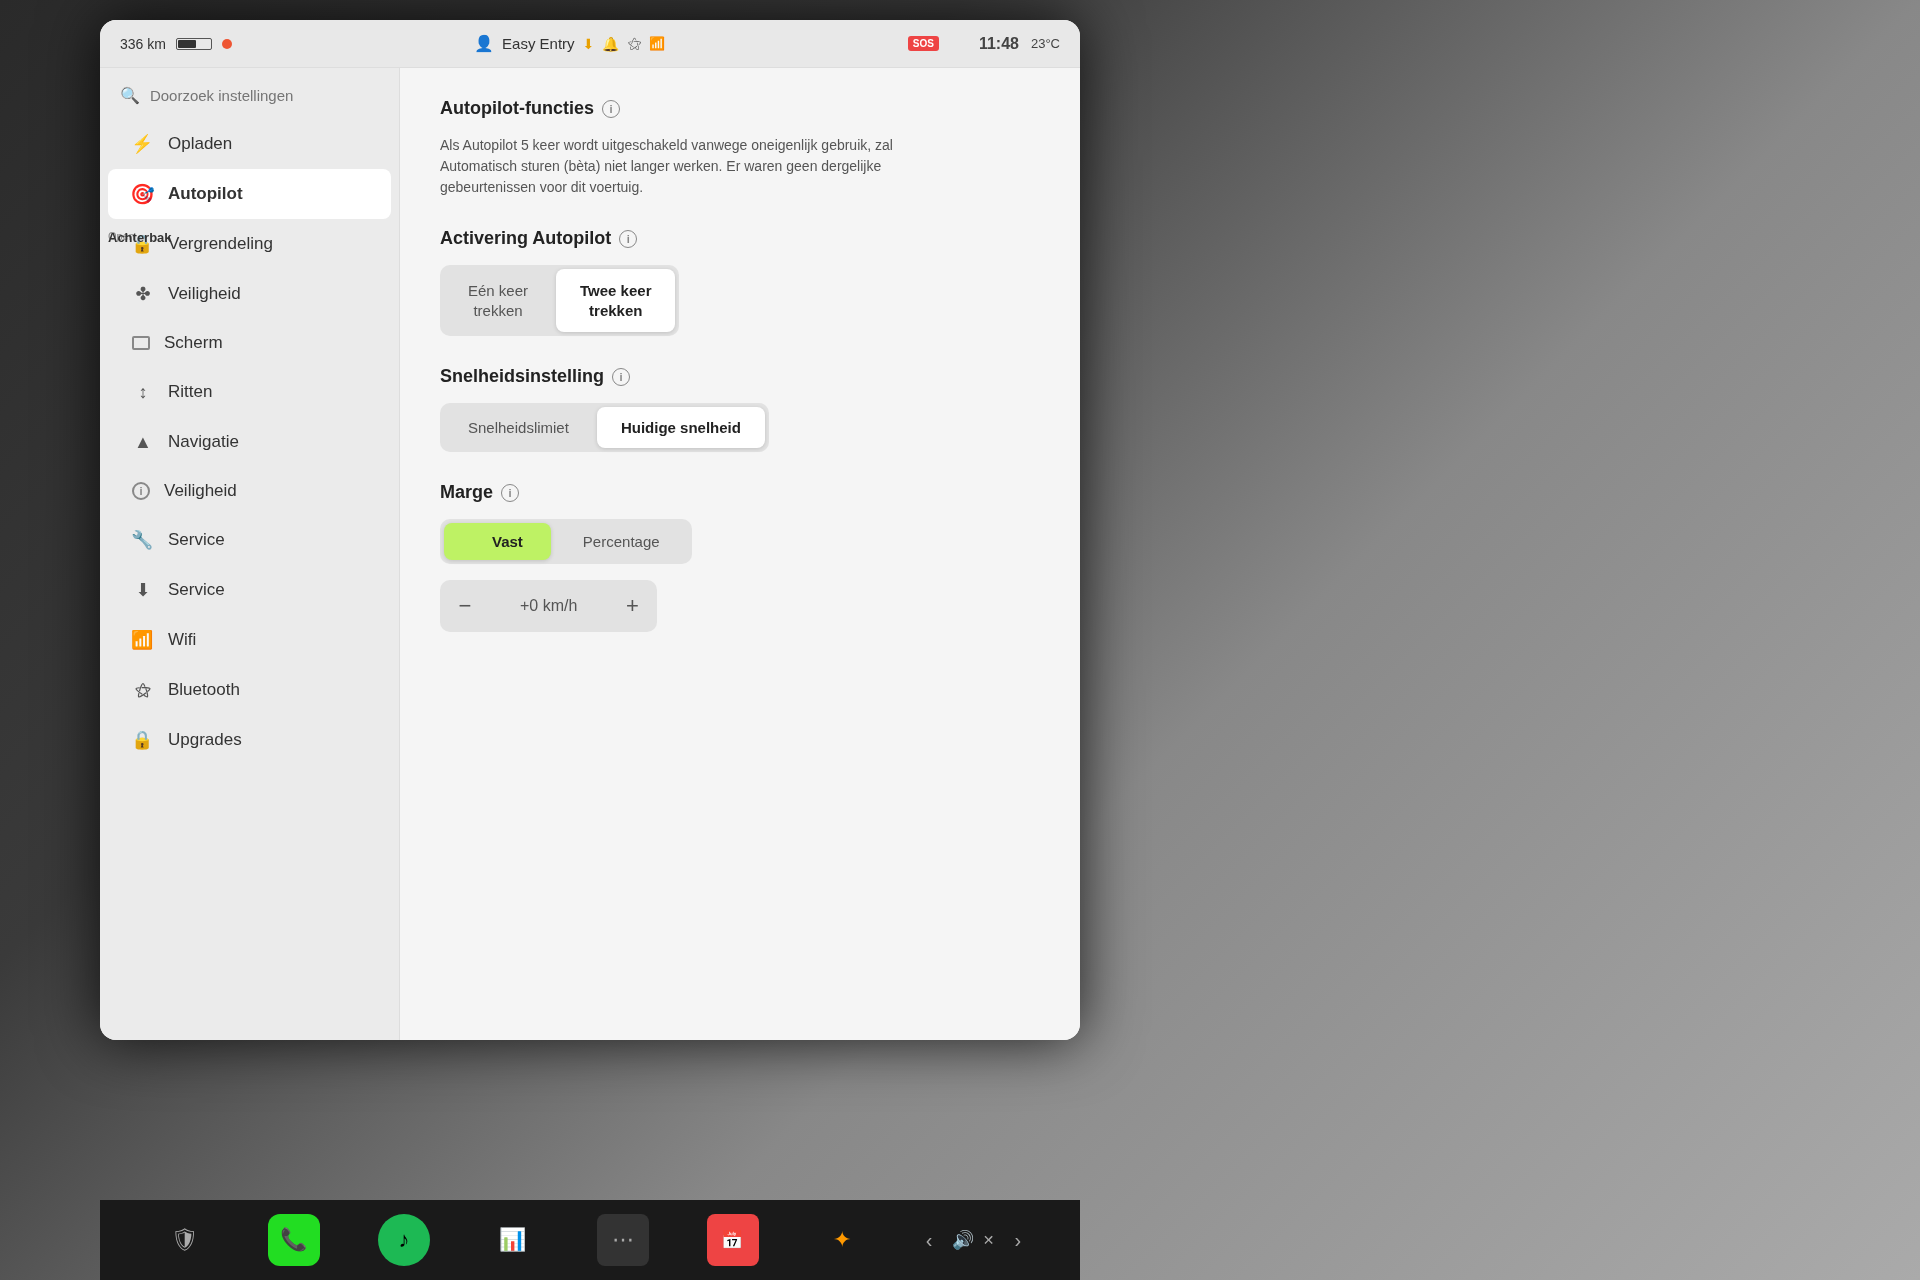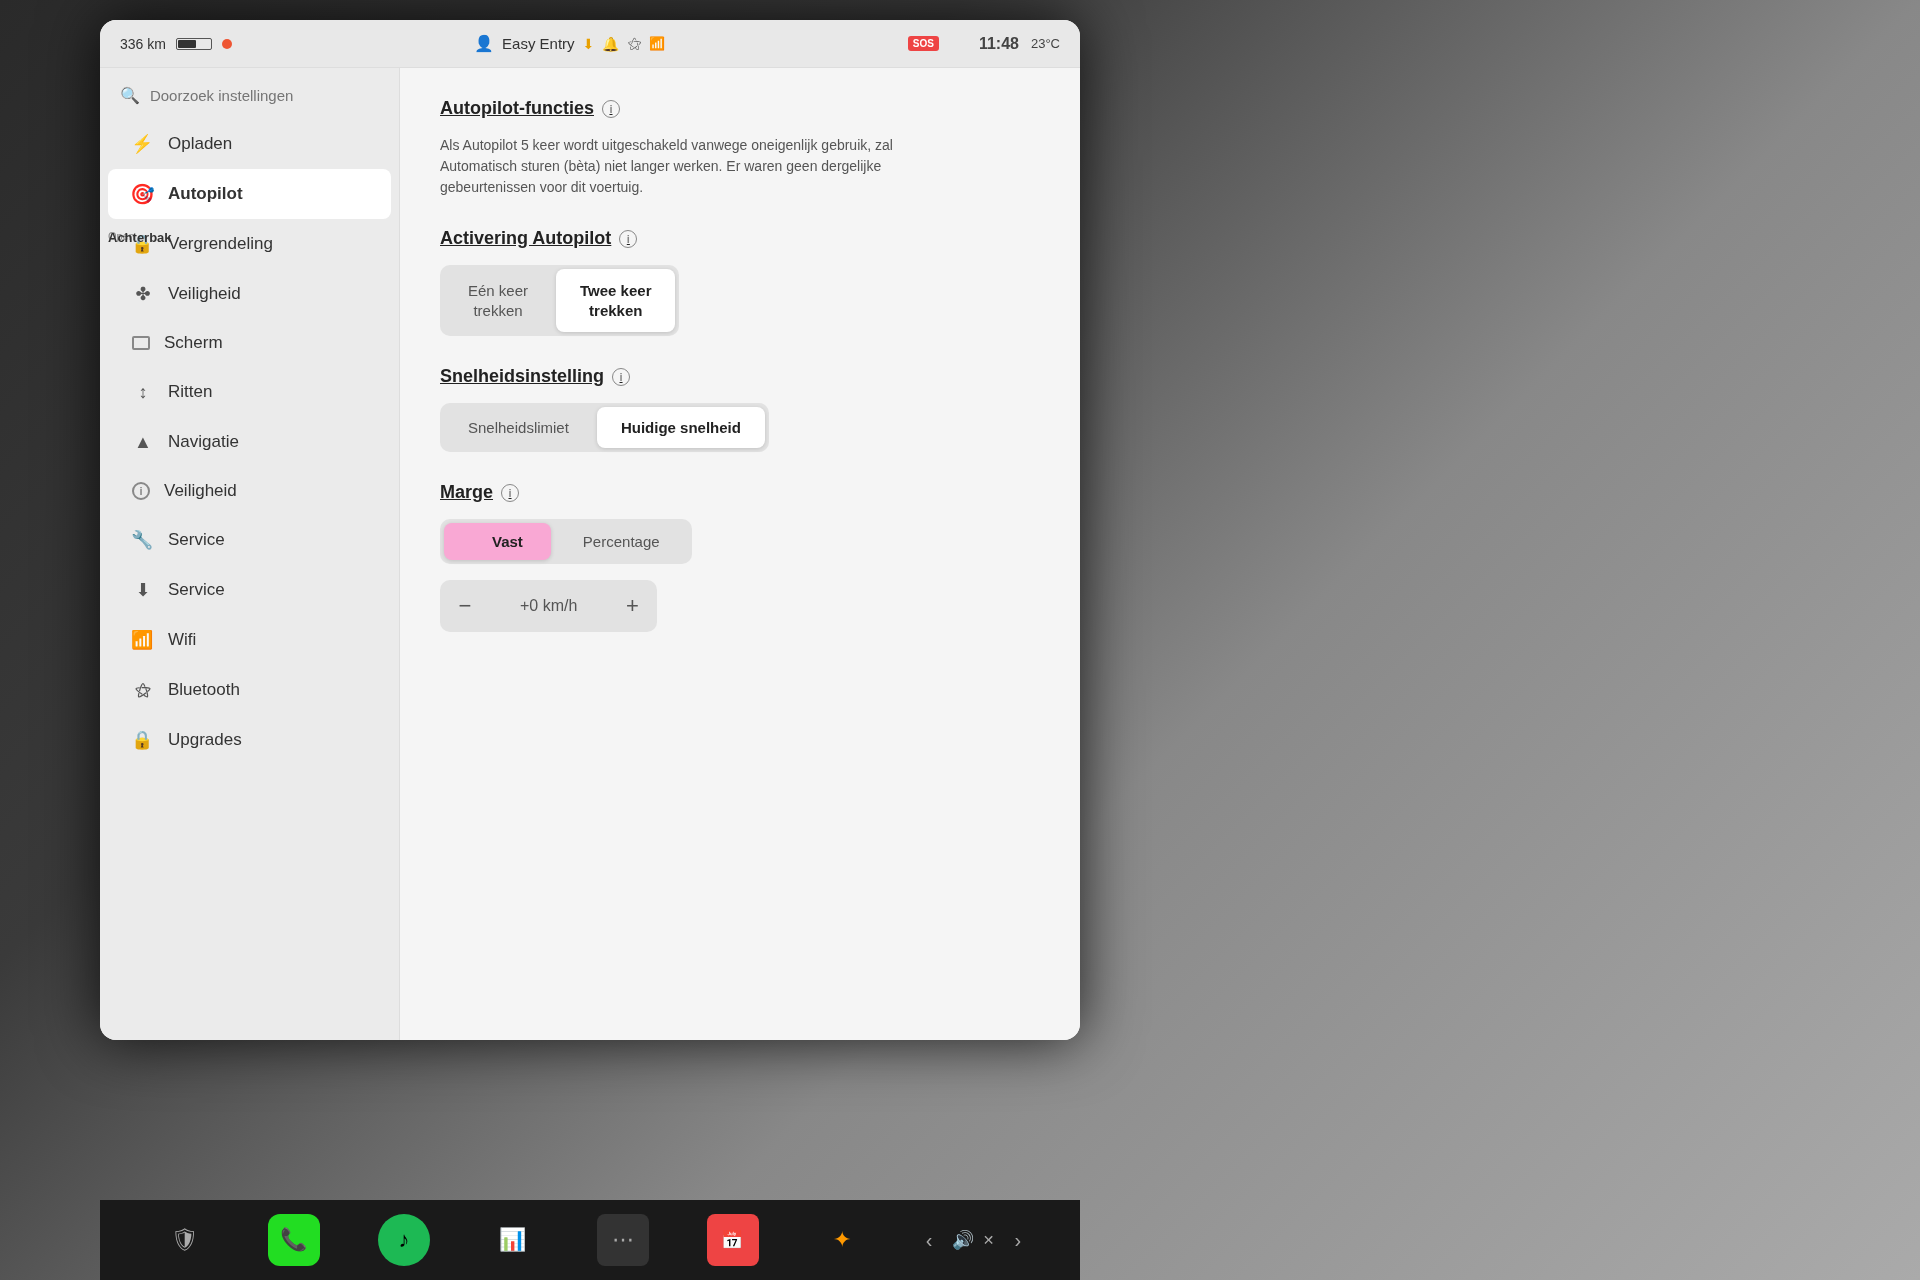--- a/index.html
+++ b/index.html
@@ -162,21 +162,20 @@
     }
 
     .section-title {
       font-size: 18px;
       font-weight: 600;
       color: #222;
       margin-bottom: 16px;
       display: flex;
       align-items: center;
       gap: 8px;
-      text-decoration: underline;
     }
 
     .info-icon {
       display: inline-flex;
       align-items: center;
       justify-content: center;
       width: 18px; height: 18px;
       border: 1.5px solid #888;
       border-radius: 50%;
       font-size: 11px;
@@ -348,21 +347,21 @@
       border-radius: 8px;
       font-size: 15px;
       color: #555;
       cursor: pointer;
       border: none;
       background: transparent;
       font-weight: 500;
     }
 
     .marge-btn.active {
-      background: #f9a8d4;
+      background: #bef264;
       color: #222;
       font-weight: 600;
       box-shadow: 0 1px 4px rgba(0,0,0,0.15);
       padding-left: 48px;
     }
 
   </style>
 </head>
 <body>
 

